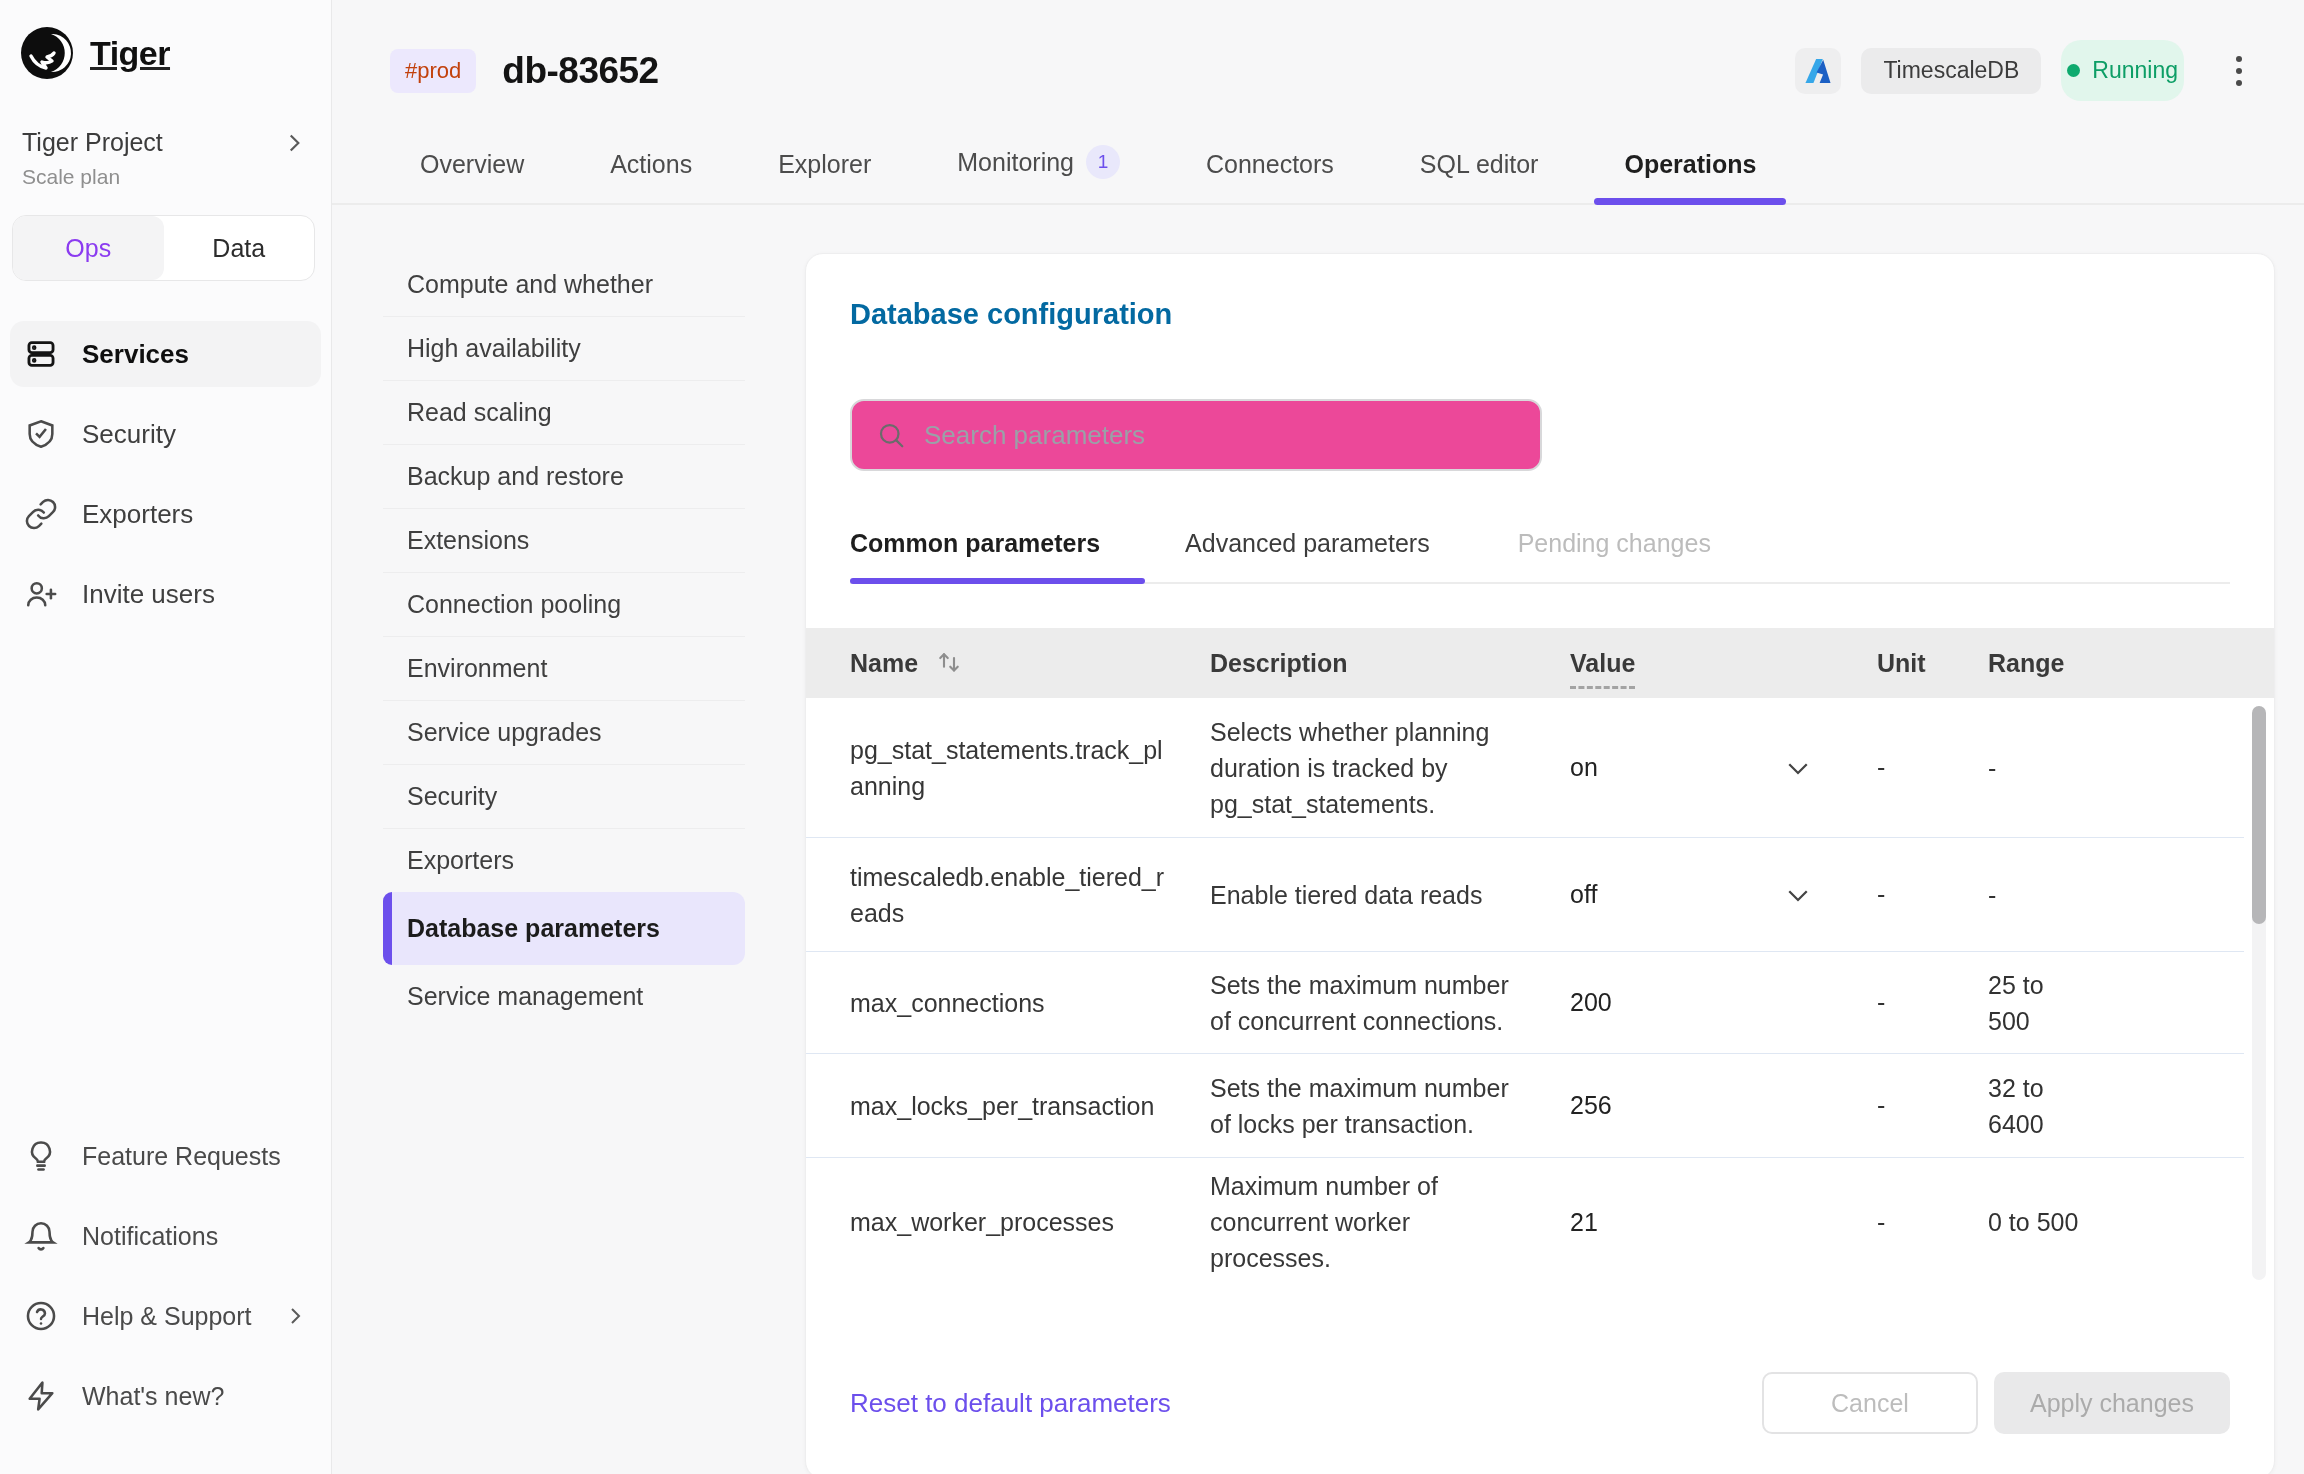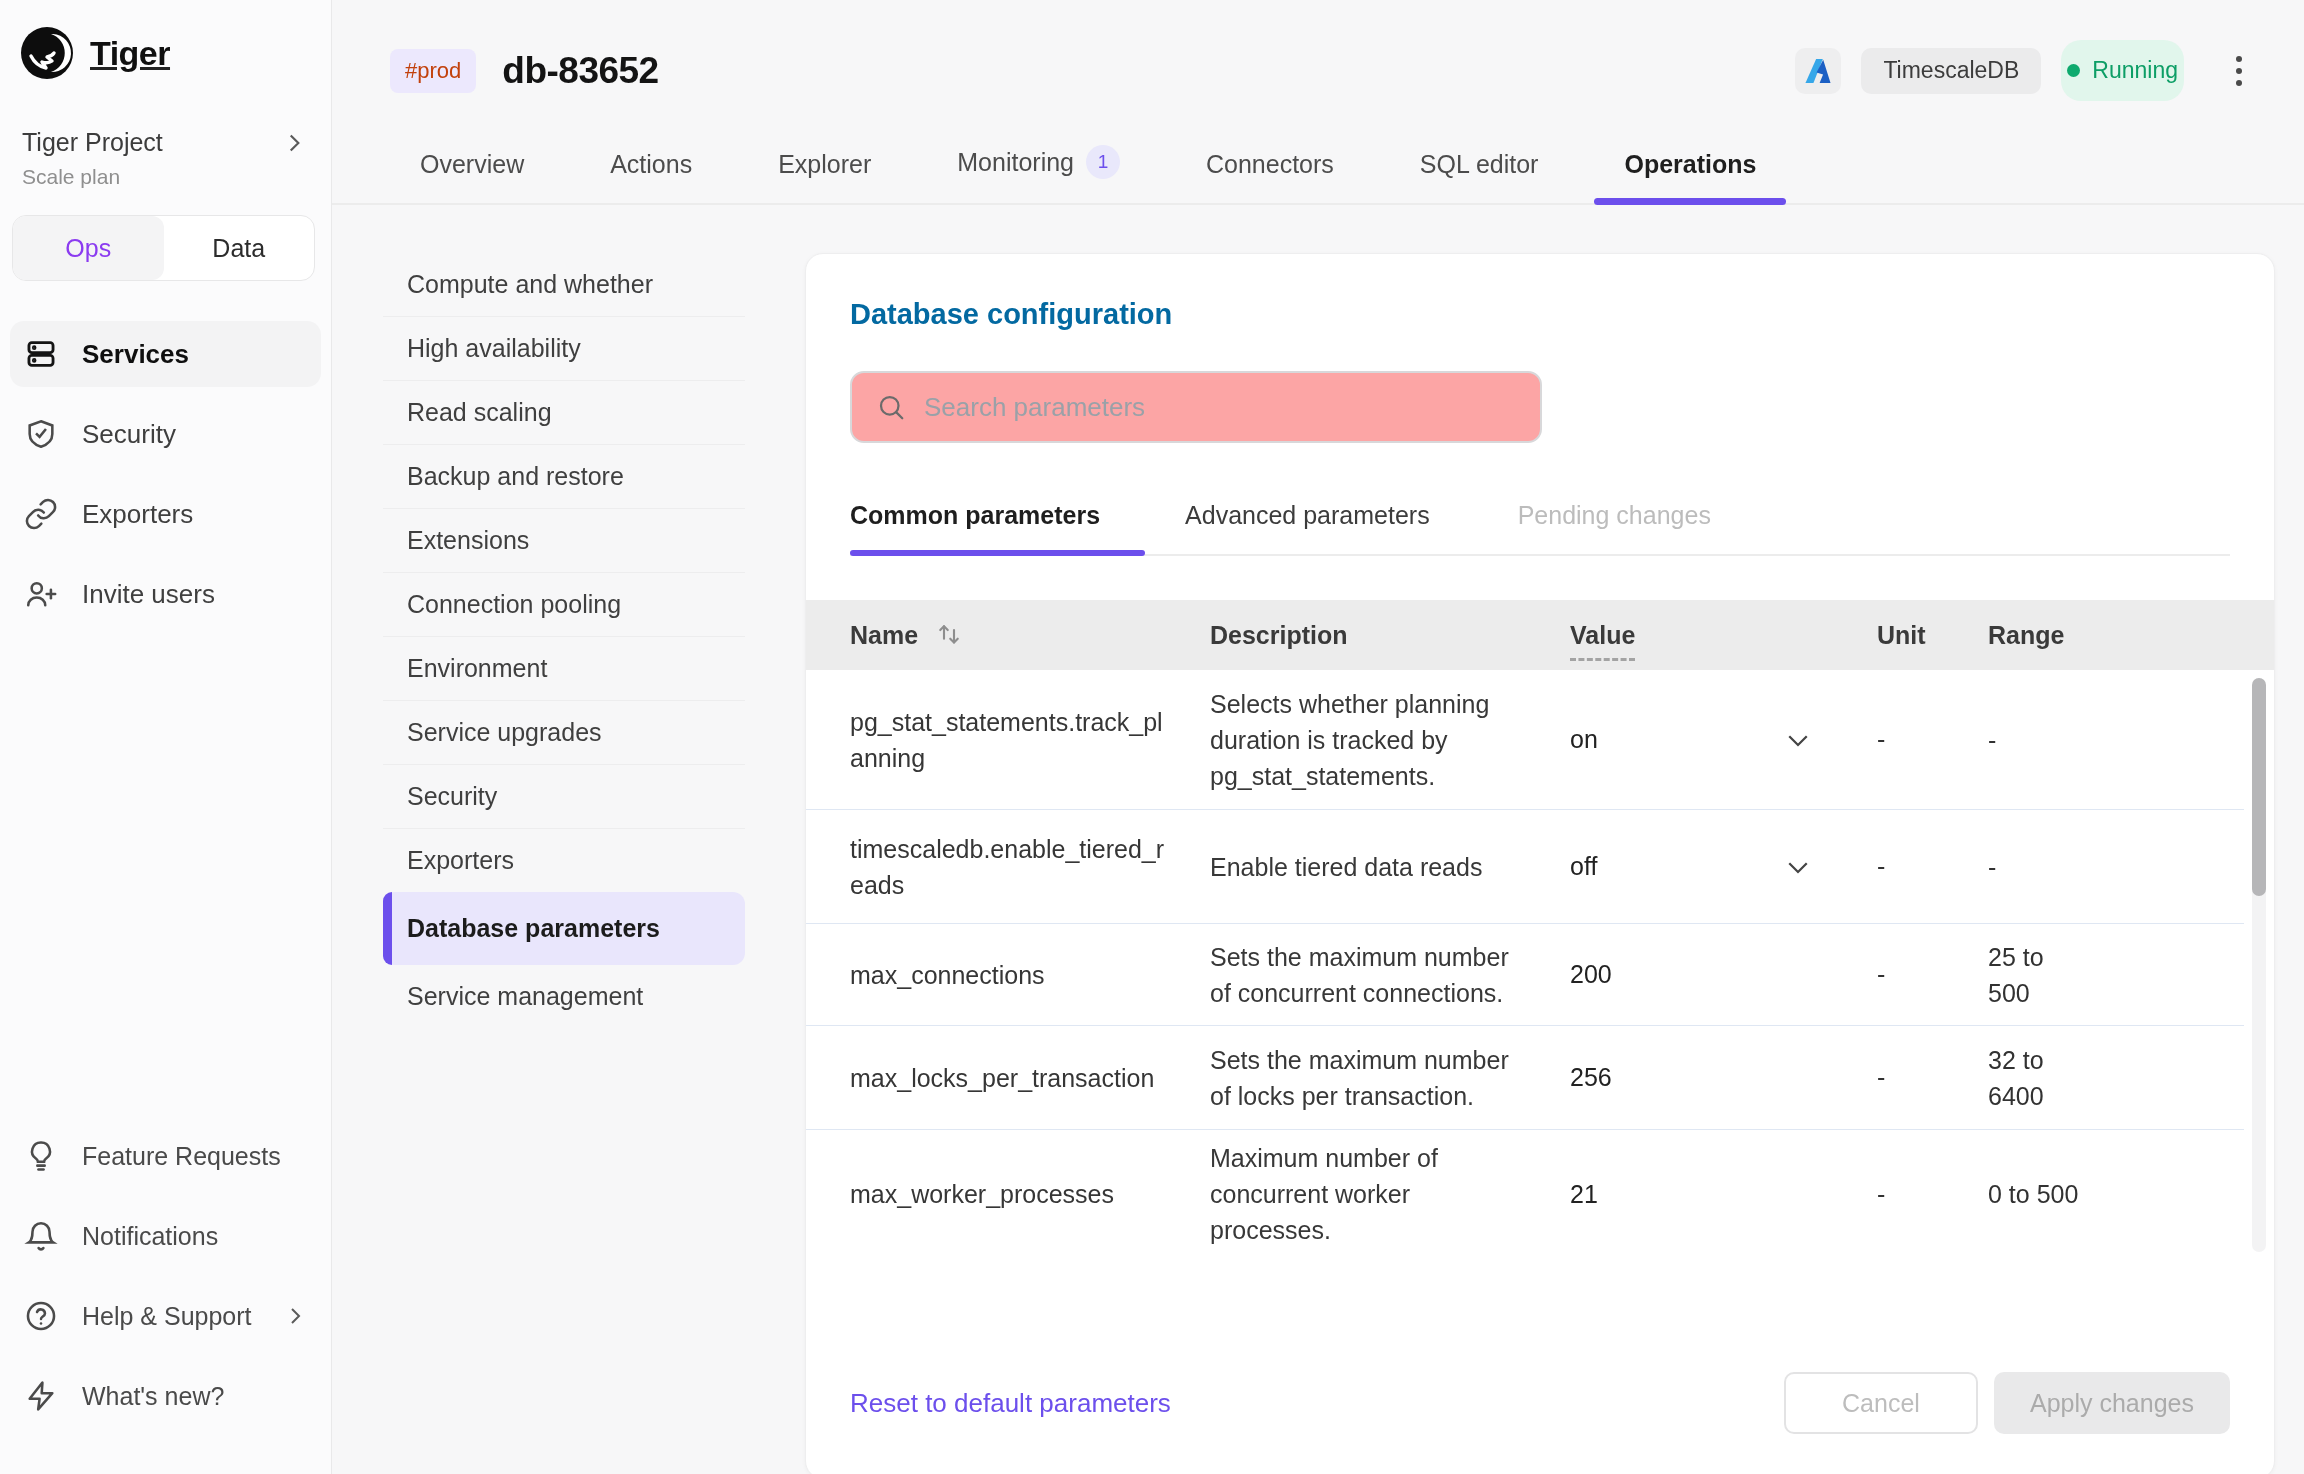--- a/index.html
+++ b/index.html
@@ -62,22 +62,22 @@
   .subnav-item.active { background:#e9e6fc; border-radius:12px; font-weight:700; color:#1c1c1c; padding:22px 24px; border-top:none; }
   .subnav-item.active + .subnav-item { border-top:none; }
   .subnav-item.active::before { content:""; position:absolute; left:0; top:0; bottom:0; width:9px; background:#6c4fec; border-radius:9px 0 0 9px; }
 
   
   .card { flex:1; margin:0 29px 0 60px; height:1226px; background:#fff; border:1px solid #eeeeef;
           border-radius:18px; box-shadow:0 1px 4px rgba(0,0,0,.04); overflow:hidden;
           display:flex; flex-direction:column; }
   .card-pad { padding:44px 44px 0; }
   .panel-title { font-size:29px; font-weight:700; color:#0369a1; }
-  .search { margin-top:40px; width:692px; height:72px; border:2px solid #d8d8da; border-radius:14px;
-            display:flex; align-items:center; gap:18px; padding:0 24px; background:#fca5a5; }
+  .search { margin-top:68px; width:692px; height:72px; border:2px solid #d8d8da; border-radius:14px;
+            display:flex; align-items:center; gap:18px; padding:0 24px; background:#ec4899; }
   .search input { border:none; outline:none; flex:1; font-size:26px; color:#333; font-family:inherit; background:transparent; }
   .search input::placeholder { color:#9aa1a8; }
 
   .ptabs { display:flex; margin-top:58px; border-bottom:2px solid #ececec; }
   .ptab { position:relative; padding:0 0 24px 0; font-size:25px; color:#3c3c3c; cursor:pointer; white-space:nowrap; }
   .ptab.active { font-weight:700; color:#1e1e1e; padding-right:45px; margin-right:40px; }
   .ptab.active::after { content:""; position:absolute; left:0; right:0; bottom:-2px; height:6px; background:#6c4fec; border-radius:3px; }
   .ptab.plain { margin-right:88px; }
   .ptab.disabled { color:#bcbcbc; cursor:default; }
 
@@ -100,21 +100,21 @@
   .c-value { display:flex; align-items:center; color:#222; }
   .c-value .chev { margin-left:auto; margin-right:64px; cursor:pointer; }
   .c-range { max-width:96px; line-height:36px; }
   .scroll-track { position:absolute; top:8px; right:8px; width:14px; height:574px; background:#f3f3f4; border-radius:7px; }
   .scroll-thumb { position:absolute; top:0; left:0; width:14px; height:218px; background:#b6b6b8; border-radius:7px; cursor:pointer; }
 
   .card-footer { margin-top:auto; display:flex; align-items:center; padding:0 44px 44px; }
   .reset-link { color:#6c4fec; font-size:26px; cursor:pointer; }
   .fbtns { margin-left:auto; display:flex; gap:16px; }
   .btn { height:62px; border-radius:10px; font-size:25px; font-family:inherit; display:flex; align-items:center; justify-content:center; cursor:pointer; }
-  .btn-cancel { width:194px; background:#fff; border:2px solid #e3e3e4; color:#bdbdbd; }
+  .btn-cancel { width:216px; background:#fff; border:2px solid #e3e3e4; color:#bdbdbd; }
   .btn-apply { padding:0 36px; background:#e9e9ea; border:none; color:#ababab; }
 </style>
 </head>
 <body>
 
 <aside class="sidebar">
   <div class="logo-row">
     <span>
       <svg class="logo-mark" viewBox="0 0 54 54">
         <circle cx="27" cy="27" r="26" fill="#0d0d0d"></circle>

